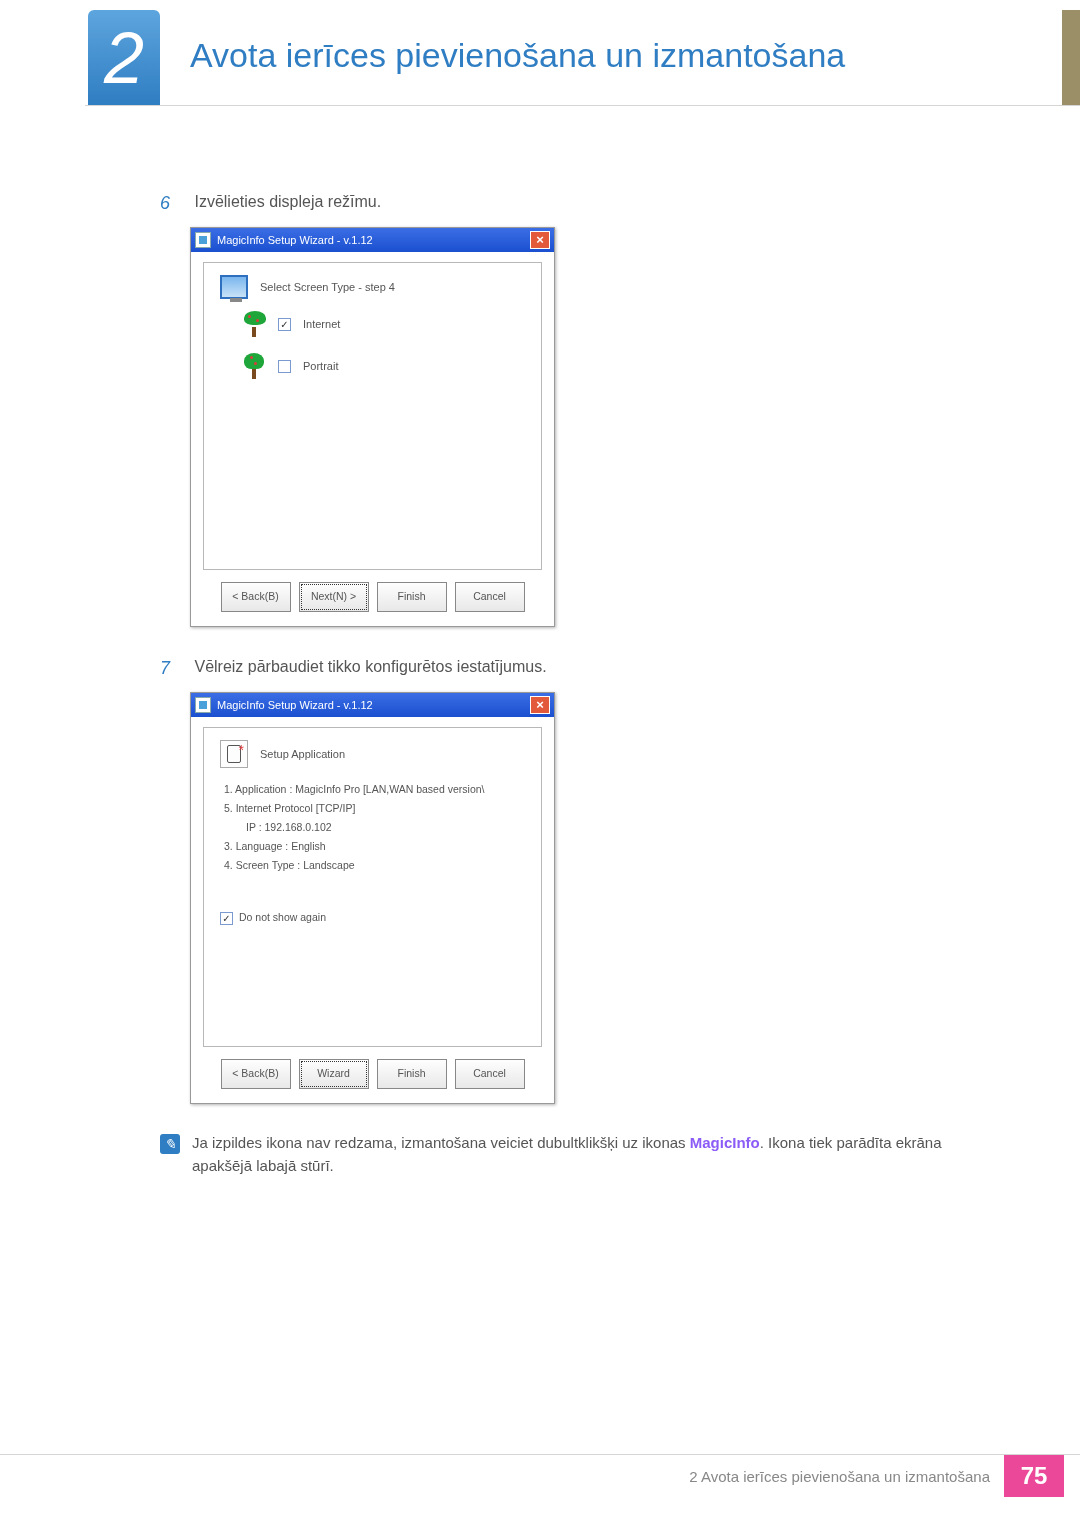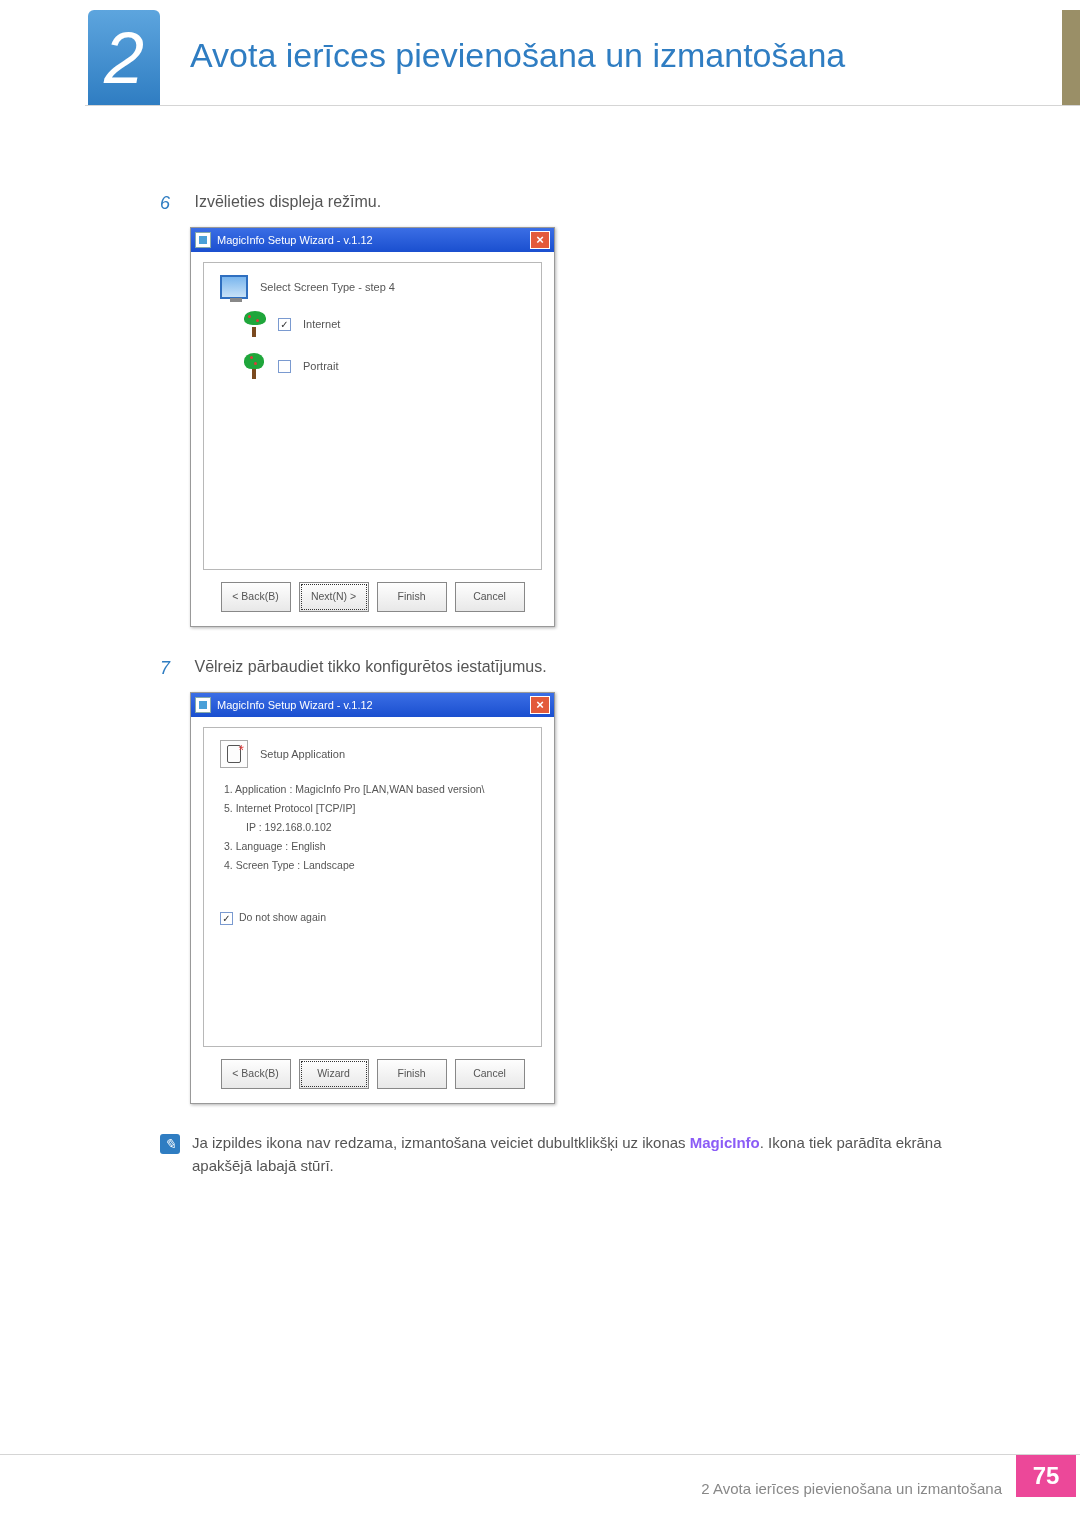--- a/index.html
+++ b/index.html
@@ -38,21 +38,21 @@
   .info-icon { width: 28px; height: 28px; border: 1px solid #aaa; background: #fdfdfd; display: flex; align-items: center; justify-content: center; position: relative; }
   .cursor-glyph { width: 14px; height: 18px; border: 1px solid #555; border-radius: 2px; position: relative; }
   .cursor-glyph::before { content: "*"; color: #e03a3a; position: absolute; top: -6px; right: -4px; font-size: 14px; }
   .info-list { font-size: 10.5px; line-height: 1.8; margin-top: 10px; padding-left: 4px; }
   .info-list .indent { padding-left: 22px; }
   .no-show { display: flex; align-items: center; gap: 6px; font-size: 10.5px; margin-top: 36px; }
   .note-row { display: flex; gap: 12px; align-items: flex-start; margin-top: 20px; }
   .note-icon { width: 20px; height: 20px; background: #2f7dc2; color: #fff; font-size: 14px; font-style: italic; display: flex; align-items: center; justify-content: center; border-radius: 3px; flex-shrink: 0; margin-top: 2px; }
   .note-text { font-size: 15px; color: #555; line-height: 1.5; }
   .highlight { color: #8b5cf6; font-weight: bold; }
-  .footer { position: absolute; bottom: 30px; right: 4px; height: 42px; display: flex; align-items: flex-end; }
+  .footer { position: absolute; bottom: 30px; right: 16px; height: 42px; display: flex; align-items: center; }
   .footer-text { color: #888; font-size: 15px; padding-right: 14px; }
   .footer-page { width: 60px; height: 42px; background: #ec4899; color: #fff; font-size: 24px; font-weight: bold; display: flex; align-items: center; justify-content: center; }
   .footer-line { position: absolute; bottom: 72px; left: 0; right: 0; border-top: 1px solid #d5d5d5; }
 </style>
 </head>
 <body>
 
 <div class="chapter-tab">
   <span class="chapter-num">2</span>
 </div>

